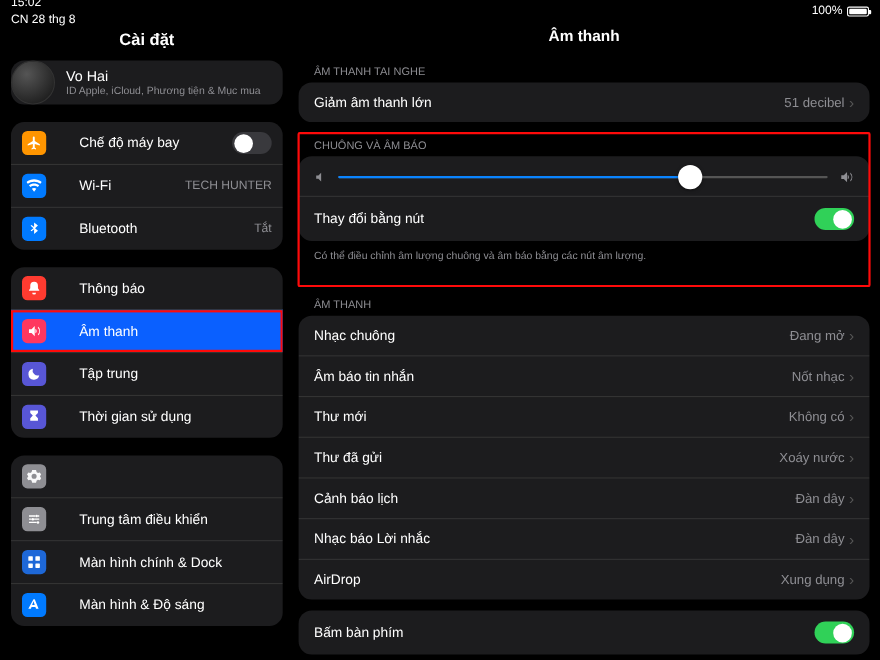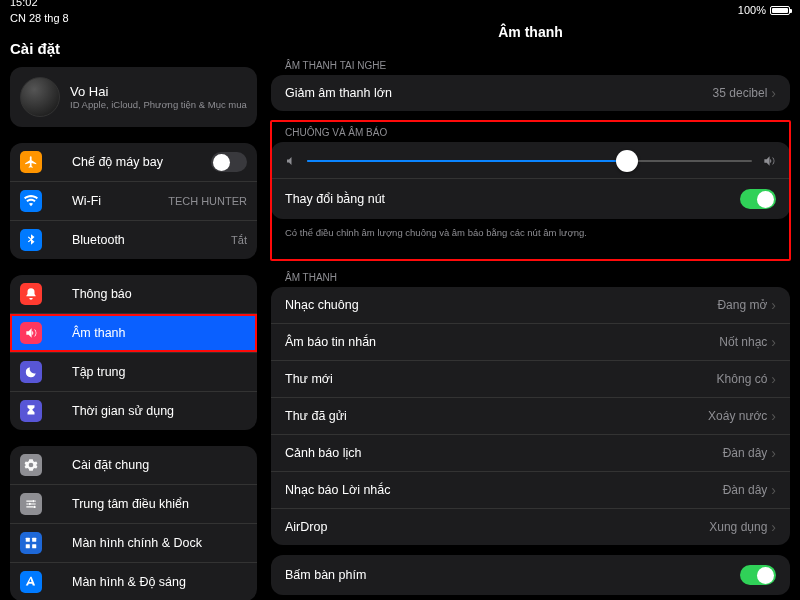--- a/index.html
+++ b/index.html
@@ -27,23 +27,23 @@
     content: ""; position: absolute; right: -3px; top: 2px;
     width: 2px; height: 4px; background: #fff; border-radius: 0 1px 1px 0;
   }
   .battery-fill { position: absolute; inset: 1px; background: #fff; border-radius: 1px; }
 
   .app { display: flex; height: 580px; }
   .sidebar {
     width: 265px; padding: 0 8px 0 10px;
     overflow-y: auto;
   }
-  .sidebar-title { text-align: left; font-size: 15px; font-weight: 600; margin: 20px 0 10px; }
+  .sidebar-title { text-align: center; font-size: 15px; font-weight: 600; margin: 8px 0 10px; }
   .profile {
-    background: #1c1c1e; border-radius: 12px; padding: 10px;
+    background: #1c1c1e; border-radius: 12px; 
     display: flex; align-items: center; gap: 10px; margin-bottom: 16px;
   }
   .avatar {
     width: 40px; height: 40px; border-radius: 50%;
     background: radial-gradient(circle at 35% 30%, #555, #111);
     border: 1px solid #333;
   }
   .profile .name { font-size: 13px; font-weight: 500; }
   .profile .sub { font-size: 9.5px; color: #8e8e93; line-height: 1.2; }
 
@@ -233,21 +233,20 @@
       </div>
     </div>
 
     <div class="group">
       <div class="row">
         <span class="icon ic-gray">
             <svg viewBox="0 0 24 24" fill="#fff">
               <path d="M12 8a4 4 0 1 0 0 8 4 4 0 0 0 0-8zm9 4l2 3-2 3-3-.7a8 8 0 0 1-2 1.2L15 22H9l-1-3.5a8 8 0 0 1-2-1.2L3 18l-2-3 2-3-2-3 2-3 3 .7a8 8 0 0 1 2-1.2L9 2h6l1 3.5a8 8 0 0 1 2 1.2L21 6l2 3-2 3z" opacity=".95"></path>
             </svg>
           </span>
-        <span class="label">Cài đặt chung</span>
       </div>
       <div class="row">
         <span class="icon ic-gray">
             <svg viewBox="0 0 24 24" fill="#fff">
               <path d="M4 6h10v2H4V6zm14 0h2v2h-2V6zM4 11h4v2H4v-2zm8 0h8v2h-8v-2zM4 16h12v2H4v-2zm16 0h0v2h0v-2z"></path>
               <circle cx="16" cy="7" r="2"></circle>
               <circle cx="10" cy="12" r="2"></circle>
               <circle cx="18" cy="17" r="2"></circle>
             </svg>
           </span>
@@ -275,21 +274,21 @@
     </div>
   </div>
 
   <div class="main">
     <div class="main-title">Âm thanh</div>
 
     <div class="section-header">ÂM THANH TAI NGHE</div>
     <div class="mgroup">
       <div class="mrow">
         <span class="label">Giảm âm thanh lớn</span>
-        <span class="detail">35 decibel</span>
+        <span class="detail">51 decibel</span>
         <span class="chevron">›</span>
       </div>
     </div>
 
     <div class="ringer-wrap">
       <div class="section-header">CHUÔNG VÀ ÂM BÁO</div>
       <div class="mgroup" style="margin-bottom:4px;">
         <div class="slider-row">
           <span class="vol-ic">
               <svg width="12" height="12" viewBox="0 0 24 24" fill="#8e8e93">

